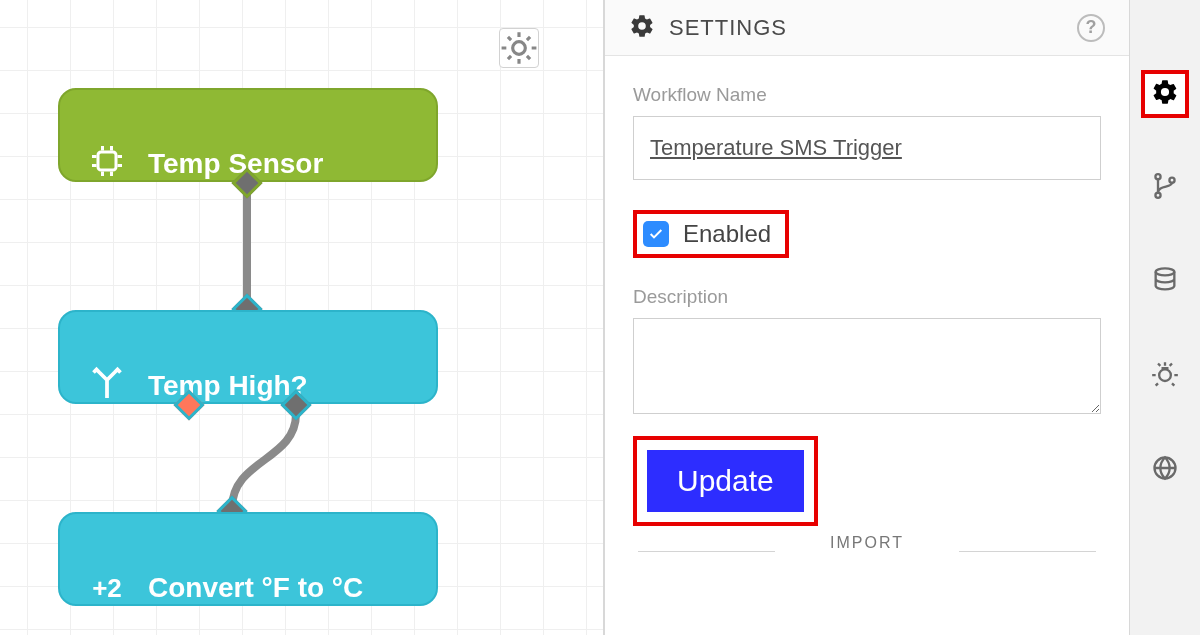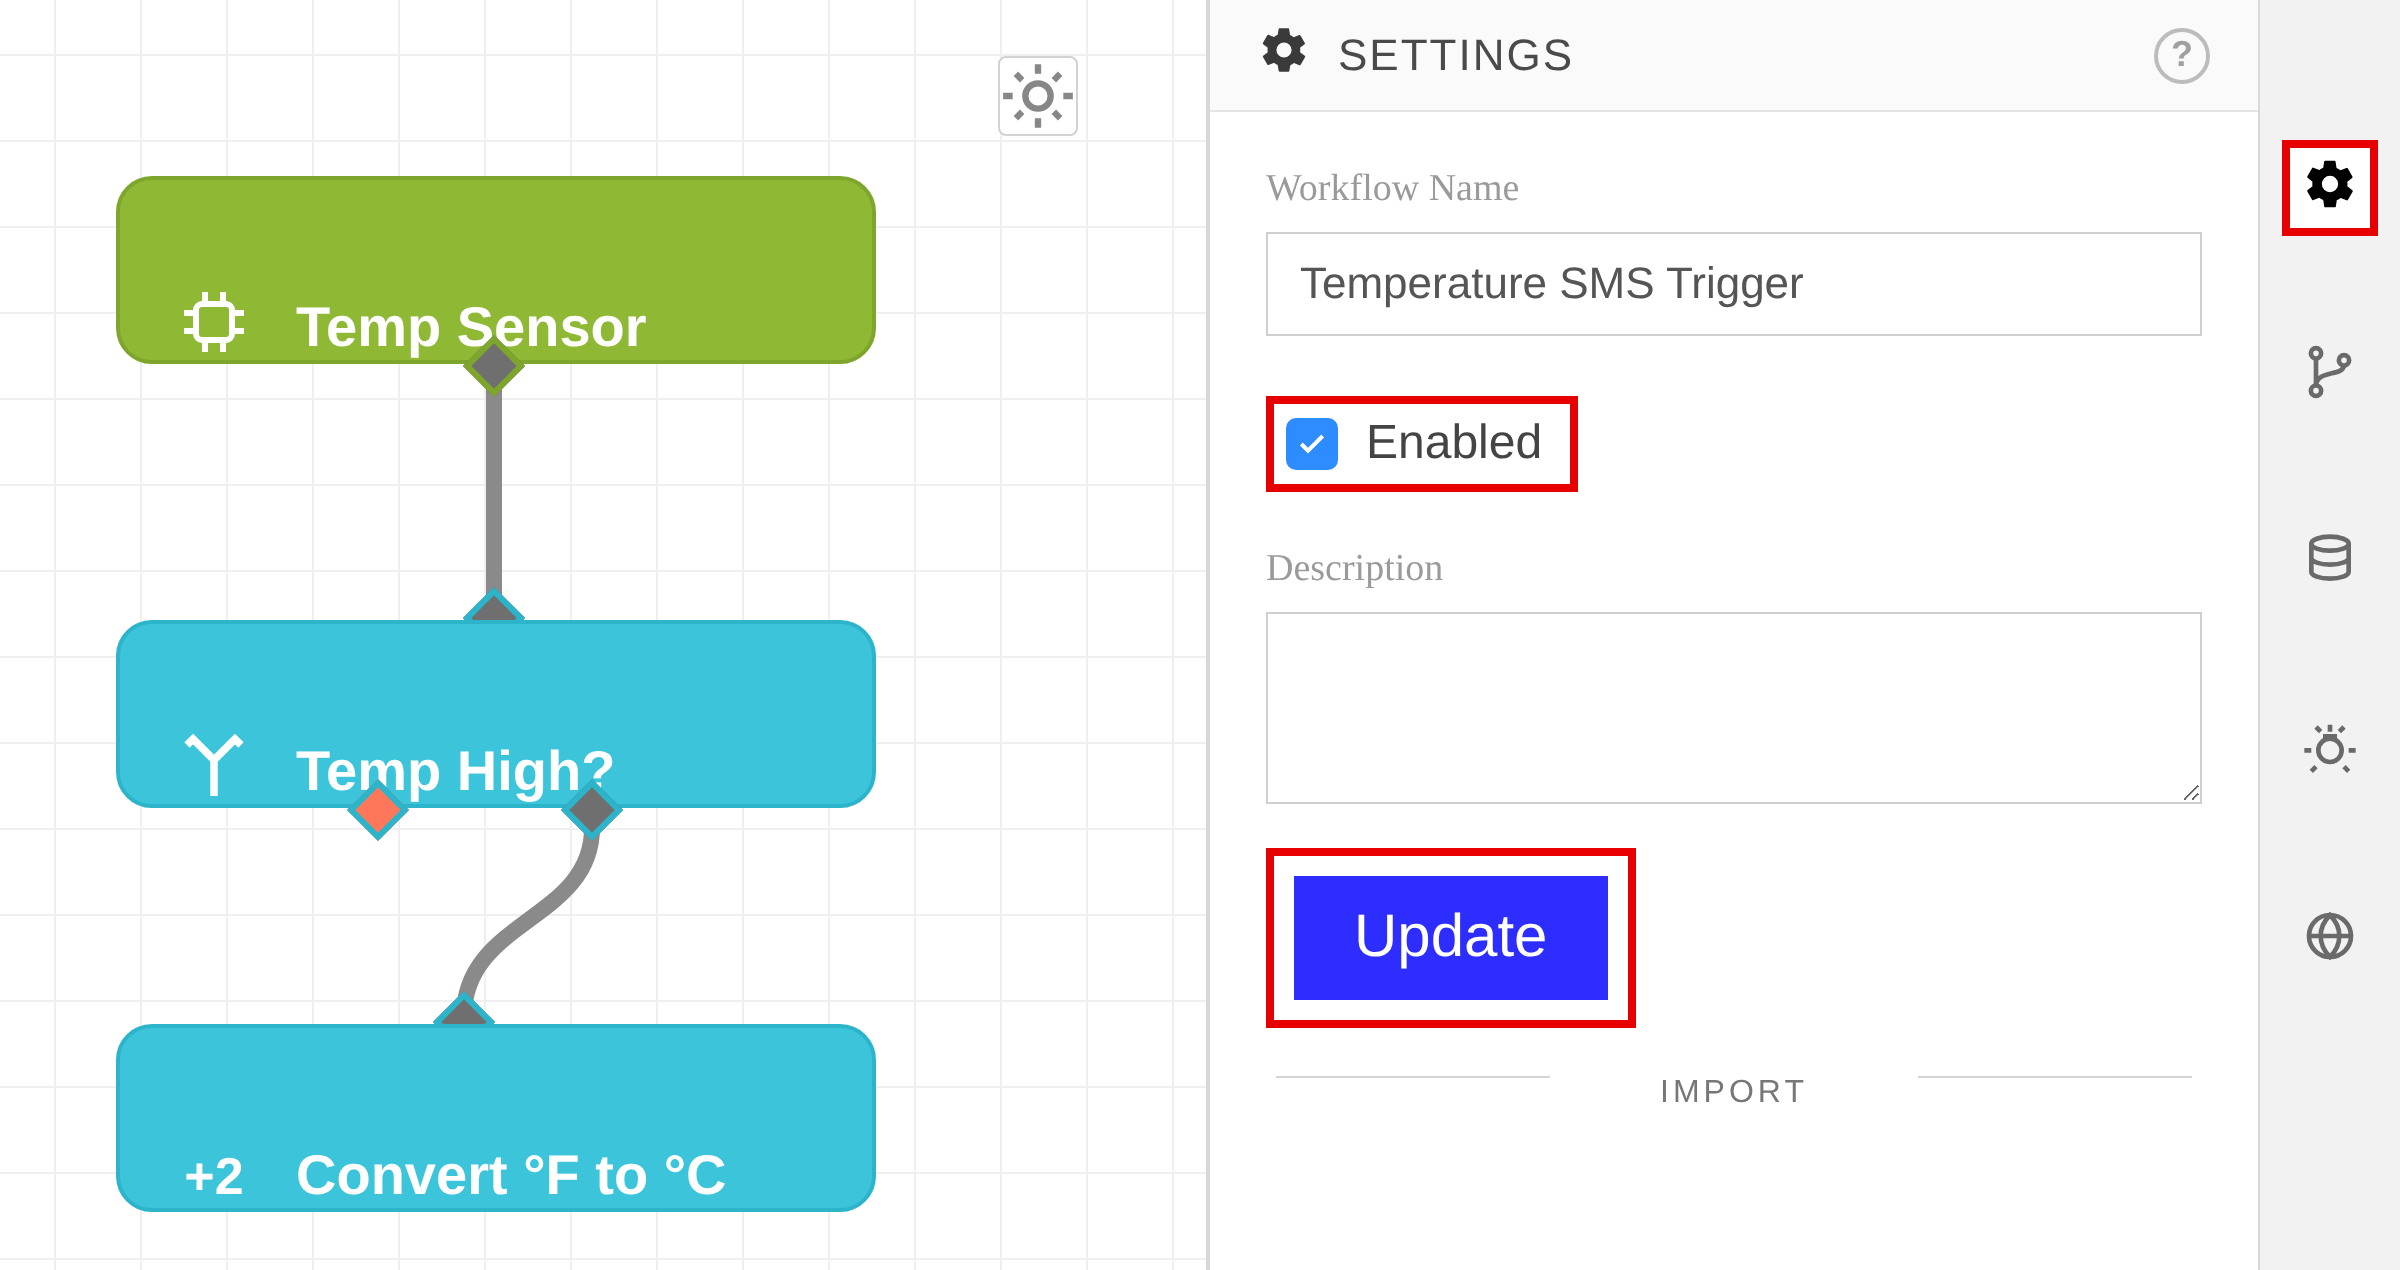--- a/index.html
+++ b/index.html
@@ -99,29 +99,30 @@
     margin-left: 14px;
   }
   .settings-head .help {
     margin-left:auto;
     width:28px;height:28px;border:2px solid #bcbcbc;color:#a0a0a0;
     border-radius:50%;display:flex;align-items:center;justify-content:center;
     font-size:18px;font-weight:600;
     cursor:pointer;
   }
   .settings-body { padding: 28px 28px 0 28px; display:flex; flex-direction:column; }
-  .field-label { font-size:19px; color:#9a9a9a; margin-bottom:10px;font-family:Liberation Serif, serif; }
+  .field-label { font-size:19px; color:#9a9a9a; margin-bottom:10px; }
   .text-input {
     width:100%;
-    height:52px;
+    height:64px;
     border:1px solid #cfcfcf;
     font-size:22px;
     color:#555;
     padding: 0 16px;
     background:#fff;
+    text-decoration:underline;
   }
   .enabled-row {
     display:flex; align-items:center;
     margin-top: 30px;
     padding: 6px 14px 6px 6px;
     border: 4px solid #e70000;
     width: fit-content;
   }
   .enabled-row .chk {
     width:26px;height:26px;border-radius:5px;background:#2d8cff;
@@ -145,22 +146,22 @@
   }
   .update-btn{
     background:#2d2dff;
     color:#fff;
     font-size:30px;
     border:none;
     padding: 14px 30px;
     cursor:pointer;
   }
   .import-divider{
-    display:flex; align-items:flex-start;
-    margin-top: 24px;
+    display:flex; align-items:flex-end;
+    margin-top: 8px;
     padding: 0 5px;
     gap: 39px;
   }
   .import-divider .line{flex:1;height:1px;background:#d4d4d4;}
   .import-divider .txt{margin:0 16px;color:#777;letter-spacing:2px;font-size:16px;}
 
   
   .rail {
     flex: 0 0 71px;
     height: 100%;

